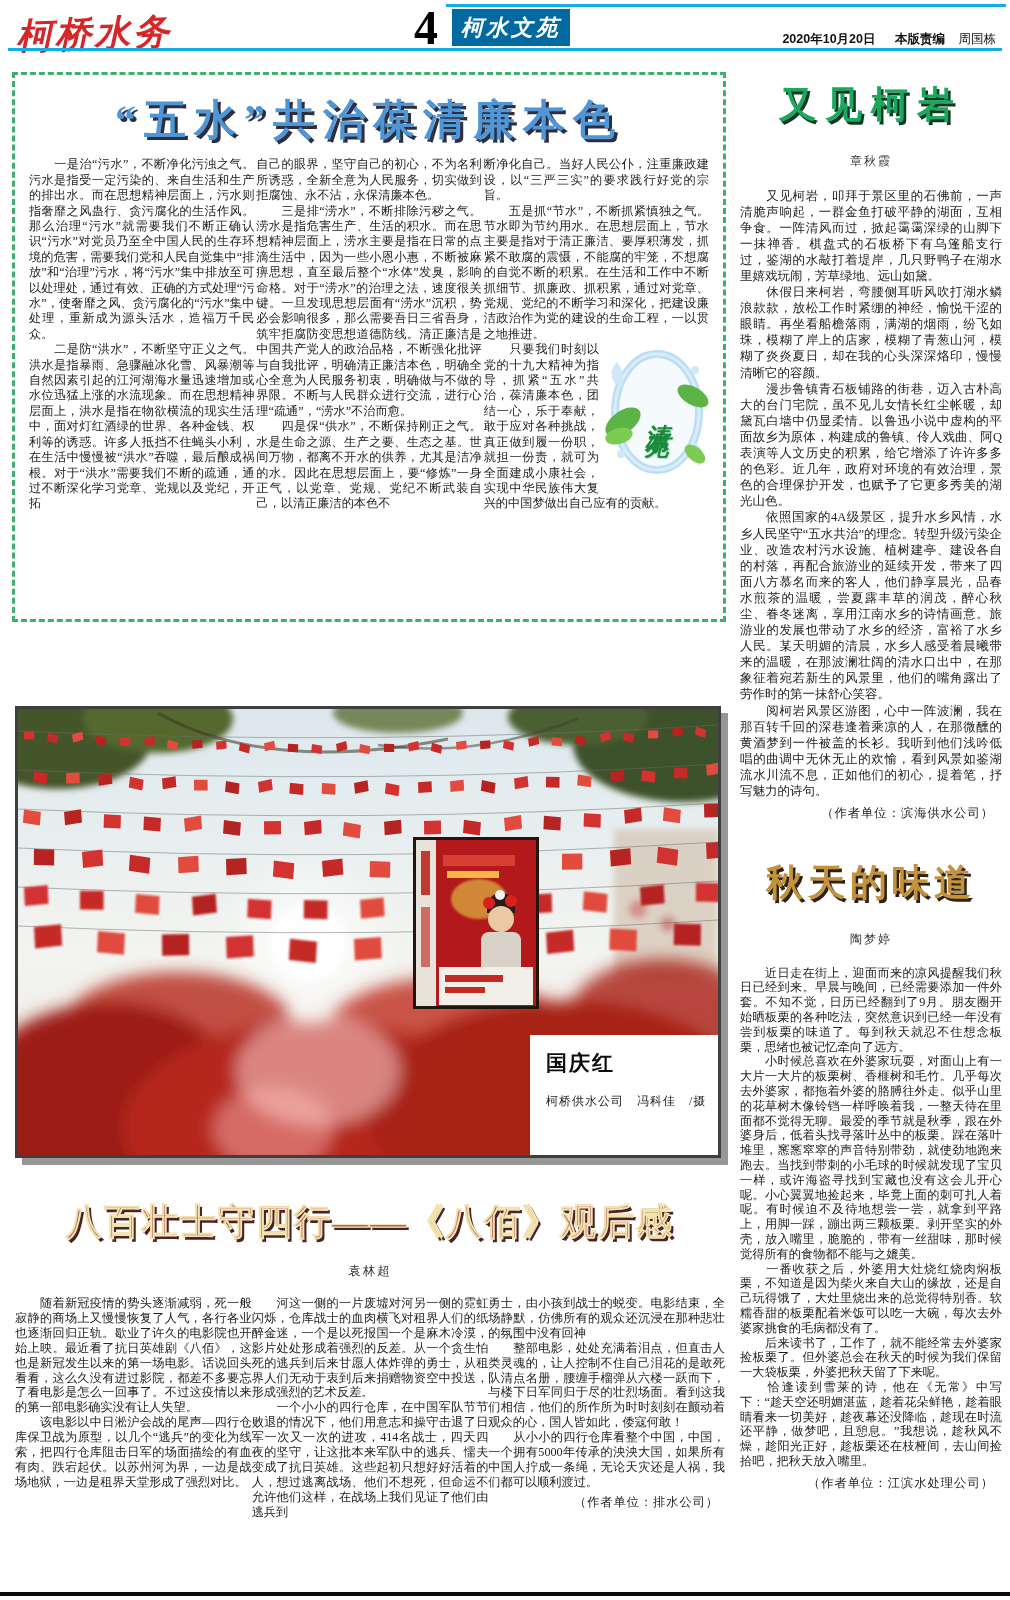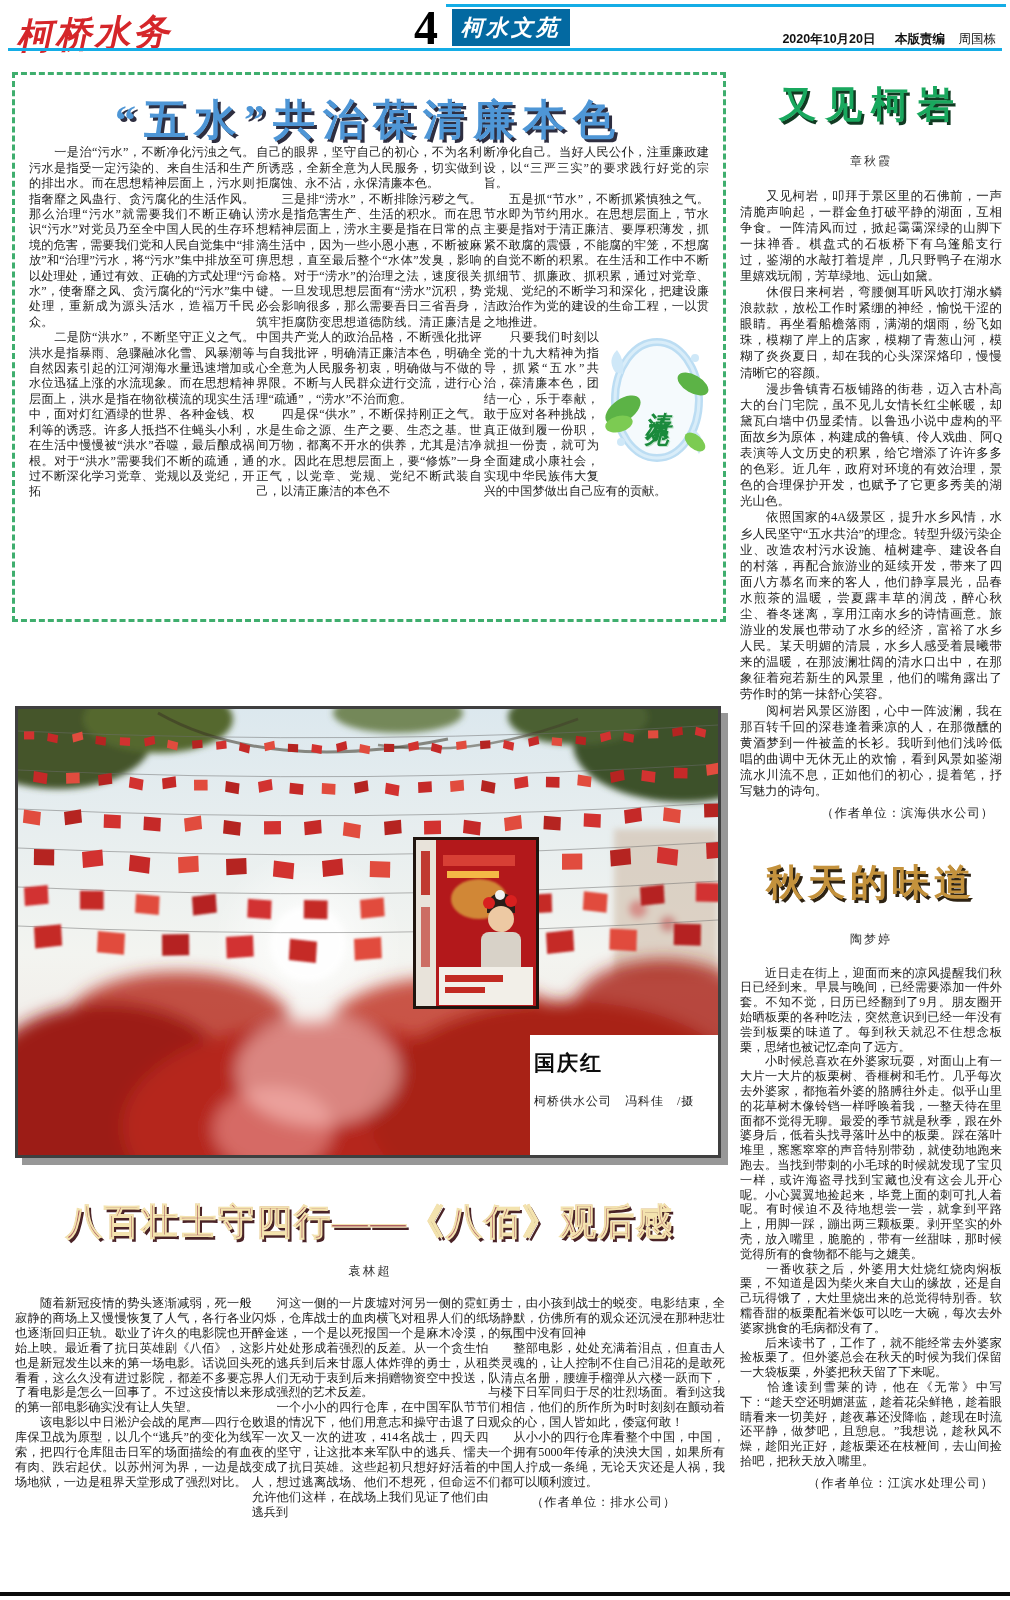--- a/index.html
+++ b/index.html
@@ -19,21 +19,21 @@
   .dateline .d{font-weight:bold;}
   .dateline .lbl{font-weight:bold;margin-left:16px;}
   .dateline .ed{margin-left:10px;font-family:"Liberation Serif",serif;}
   .header-rule{position:absolute;left:8px;top:48px;width:994px;height:3px;background:#14ade6;}
   
   .main-box{position:absolute;left:12px;top:72px;width:714px;height:550px;border:3px dashed #3fae6e;
             box-sizing:border-box;padding:20px 14px 0 14px;background:#fff;}
   .main-title{text-align:center;font-size:42px;font-weight:bold;color:#4e96d6;letter-spacing:8px;
               text-shadow:3px 3px 0 #2e2e40;line-height:1.2;}
   .author{text-align:center;font-size:12.5px;color:#333;margin-top:14px;letter-spacing:2px;}
-  .m-cols{display:flex;gap:2px;height:424px;overflow:hidden;}
+  .m-cols{display:flex;gap:2px;margin-top:12px;height:424px;overflow:hidden;}
   .mcol{flex:1;min-width:0;}
   .para{margin:0;text-align:justify;font-size:12.2px;line-height:15.4px;color:#222;}
   
   .seal{float:right;width:104px;height:136px;position:relative;margin:2px 0 2px 6px;}
   .seal svg{position:absolute;inset:0;}
   .seal-text{position:absolute;left:50%;top:50%;transform:translate(-50%,-50%);
              writing-mode:vertical-rl;font-size:24px;font-weight:bold;color:#1a8a3c;
              letter-spacing:5px;font-style:italic;text-shadow:1px 1px 0 #bfe3c9;}
   
   .r-col{position:absolute;left:740px;top:84px;width:262px;}
@@ -43,32 +43,32 @@
   .r-author{text-align:center;font-size:12px;color:#333;margin:26px 0 18px 0;letter-spacing:2px;}
   .r-body .para{font-size:12.5px;line-height:16.1px;}
   .art2 .para{font-size:12.2px;line-height:14.8px;}
   .credit{text-align:right;font-size:12.3px;color:#222;padding-right:8px;margin-top:6px;letter-spacing:1px;}
   .r-art2{margin-top:40px;}
   
   .photo-frame{position:absolute;left:15px;top:706px;width:706px;height:452px;border:3px solid #3f3f3f;
                box-sizing:border-box;background:#fff;box-shadow:7px 7px 0 rgba(125,125,125,0.8);}
   .photo-frame svg{display:block;width:100%;height:100%;}
   .photo-caption{position:absolute;right:0;bottom:0;width:188px;height:120px;background:#fff;
-                 padding:14px 10px 0 4px;box-sizing:border-box;}
+                 padding:14px 10px 0 16px;box-sizing:border-box;}
   .cap-title{font-family:"Liberation Sans",sans-serif;font-weight:bold;font-size:21px;color:#0d0d0d;
              letter-spacing:2px;}
   .cap-credit{margin-top:16px;font-size:12px;color:#222;letter-spacing:1px;}
   
   .review{position:absolute;left:15px;top:1182px;width:710px;}
   .review-title{margin:16px;text-align:center;font-size:36px;font-weight:bold;color:#ad5f63;
                 letter-spacing:2px;-webkit-text-stroke:0.8px #f3e3ae;text-shadow:2.5px 2.5px 0 #4a2327;}
   .review .author{margin-top:16px;}
   .rv-cols{display:flex;margin-top:16px;height:264px;overflow:hidden;}
   .rv-cols .para{font-size:12.2px;line-height:14.9px;}
-  .rv-credit{text-align:center;font-size:12.2px;margin-top:4px;padding-right:6px;letter-spacing:1px;}
+  .rv-credit{text-align:right;font-size:12.2px;margin-top:4px;padding-right:6px;letter-spacing:1px;}
   
   .footer{position:absolute;left:0;top:1592px;width:1010px;border-top:4px solid #0a0a0a;}
   .footer-inner{margin:7px 12px 0 12px;border-top:1.5px solid #9a9a9a;padding-top:9px;
                 display:flex;justify-content:center;gap:28px;font-family:"Liberation Sans",sans-serif;
                 font-size:12.5px;color:#111;}
   .f-item b{font-weight:bold;}
   .f-item span{font-weight:600;}
 </style>
 </head>
 <body>

